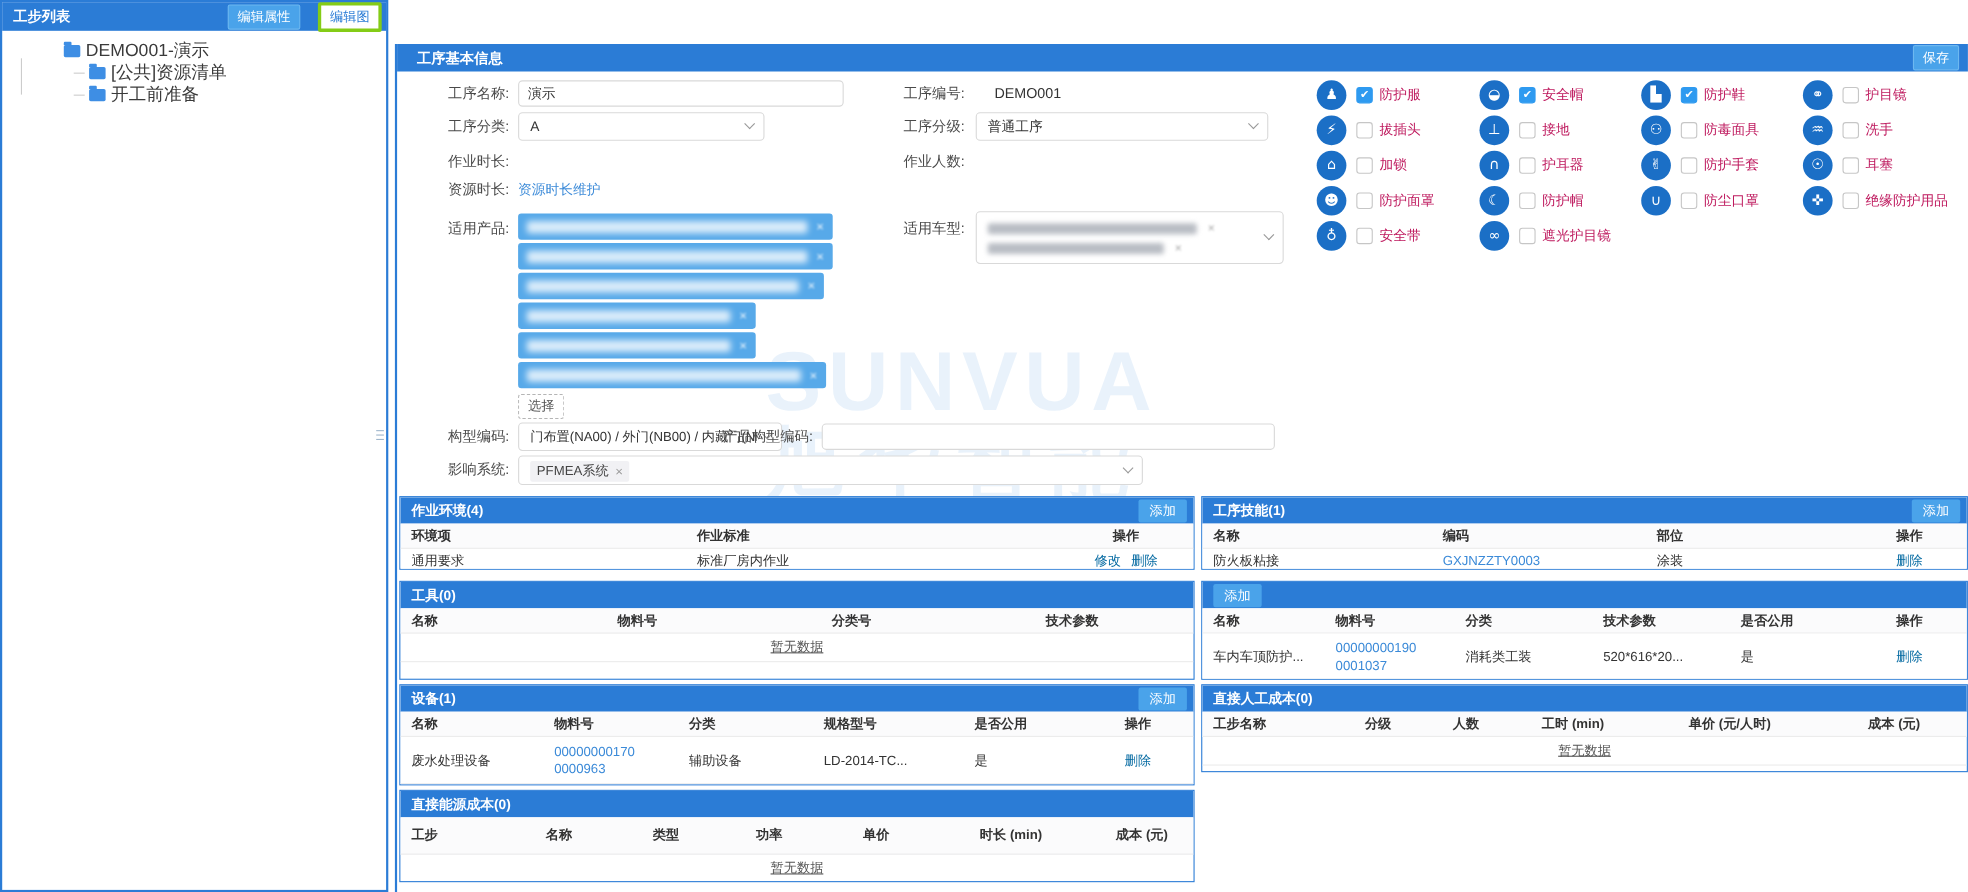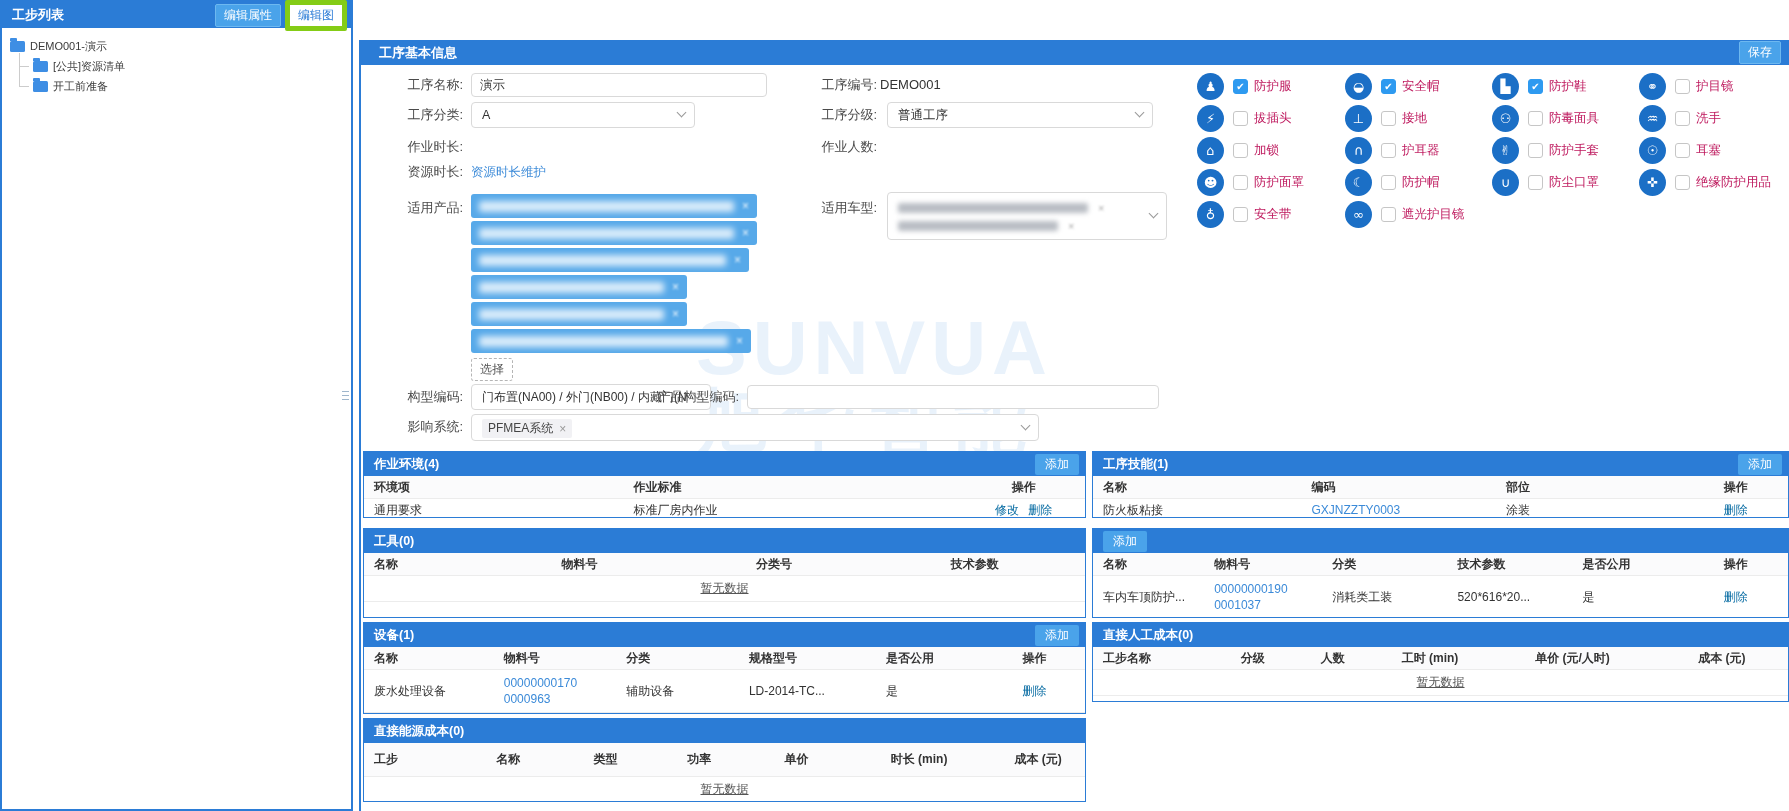--- a/index.html
+++ b/index.html
@@ -8,24 +8,24 @@
   .app { position:relative; width:1789px; height:811px; }
 
   
   .sidebar { position:absolute; left:0; top:0; width:353px; height:811px;
     border:2px solid #2b7cd6; background:#fff; }
   .side-header { height:26px; background:#2b7cd6; display:flex; align-items:center;
     padding:0 4px 0 10px; }
   .side-title { color:#fff; font-size:13px; font-weight:bold; flex:1; }
   .btn-lightblue { background:#4aa3ea; color:#fff; border:1px solid #6db8f0; font-size:12px;
     padding:2px 8px; border-radius:2px; cursor:pointer; font-family:inherit; }
-  .btn-white { background:#fff; color:#2b7cd6; border:5px solid #84cc16; font-size:12px;
-    padding:2px 8px; border-radius:2px; cursor:pointer; margin-left:4px; font-family:Liberation Sans, sans-serif; }
+  .btn-white { background:#fff; color:#2b7cd6; border:3px solid #84cc16; font-size:12px;
+    padding:2px 8px; border-radius:2px; cursor:pointer; margin-left:16px; font-family:Liberation Sans, sans-serif; }
   .tree { padding:8px 6px 0 8px; position:relative; }
-  .tree-row { display:flex; align-items:center; height:20px; font-size:11px; color:#3a3a3a; cursor:pointer; }
+  .tree-row { display:flex; align-items:center; height:20px; font-size:16px; color:#3a3a3a; cursor:pointer;margin-left:48px; }
   .folder { width:15px; height:11px; background:#3e8ee4; border-radius:1.5px; position:relative; margin-right:5px; flex:none; }
   .folder::before { content:""; position:absolute; top:-3px; left:0; width:7px; height:3px;
     background:#3e8ee4; border-radius:1px 1px 0 0; }
   .tree-children { position:relative; margin-left:9px; }
   .tree-children::before { content:""; position:absolute; left:0; top:-3px; width:1px; height:33px; background:#ccc; }
   .tree-row.child { padding-left:14px; position:relative; }
   .tree-row.child::before { content:""; position:absolute; left:0; top:10px; width:10px; height:1px; background:#ccc; }
   .grip { position:absolute; left:340px; top:386px; width:7px; height:14px; }
   .grip i { display:block; height:1px; background:#9fb6cc; margin-top:3px; }
 
@@ -134,21 +134,21 @@
 
     <div class="form-area">
       <div class="watermark">
         <div class="w1">SUNVUA</div>
         <div class="w2">旭华智能</div>
       </div>
 
       <span class="flabel" style="left:0;top:8px;width:102px">工序名称:</span>
       <input class="tinput" style="left: 110px; top: 8px; width: 296px; height: 24px;" value="演示">
       <span class="flabel" style="left:440px;top:8px;width:76px">工序编号:</span>
-      <span class="fvalue" style="left:519px;top:8px">DEMO001</span>
+      <span class="fvalue" style="left:543px;top:8px">DEMO001</span>
 
       <span class="flabel" style="left:0;top:38px;width:102px">工序分类:</span>
       <div class="fselect" style="left:110px;top:37px;width:224px;height:26px">
         <span>A</span>
         <i class="chev"></i>
       </div>
       <span class="flabel" style="left:440px;top:38px;width:76px">工序分级:</span>
       <div class="fselect" style="left:526px;top:37px;width:266px;height:26px">
         <span>普通工序</span>
         <i class="chev"></i>

